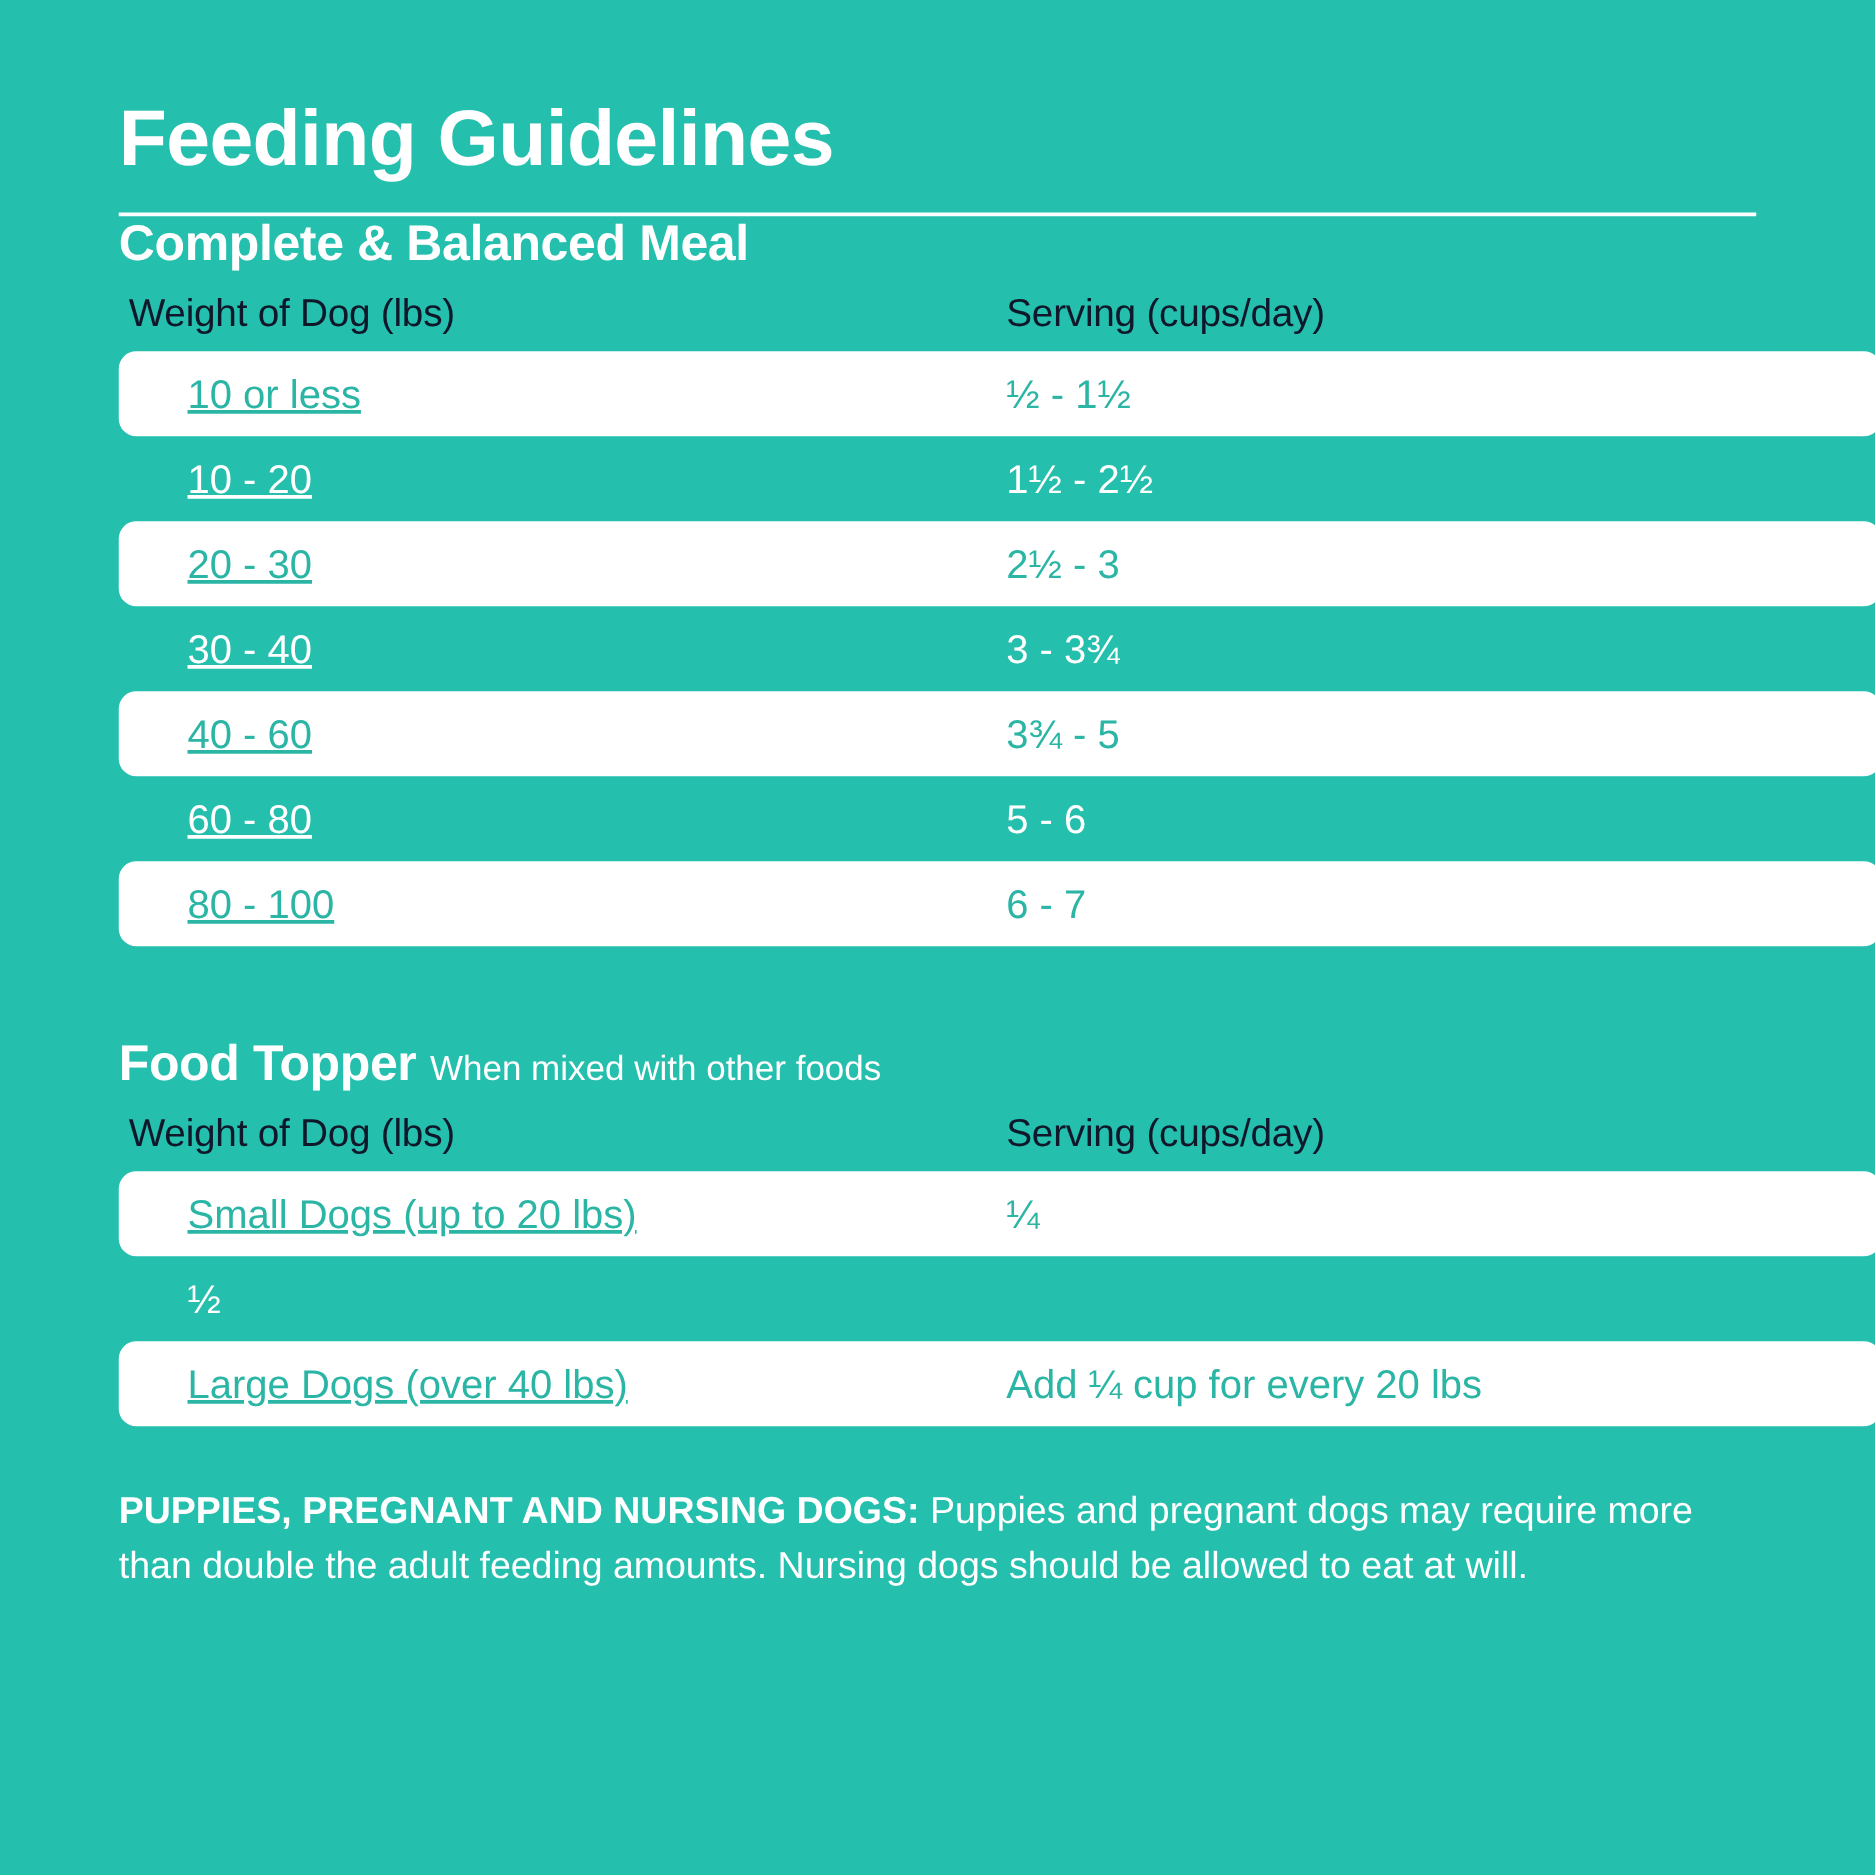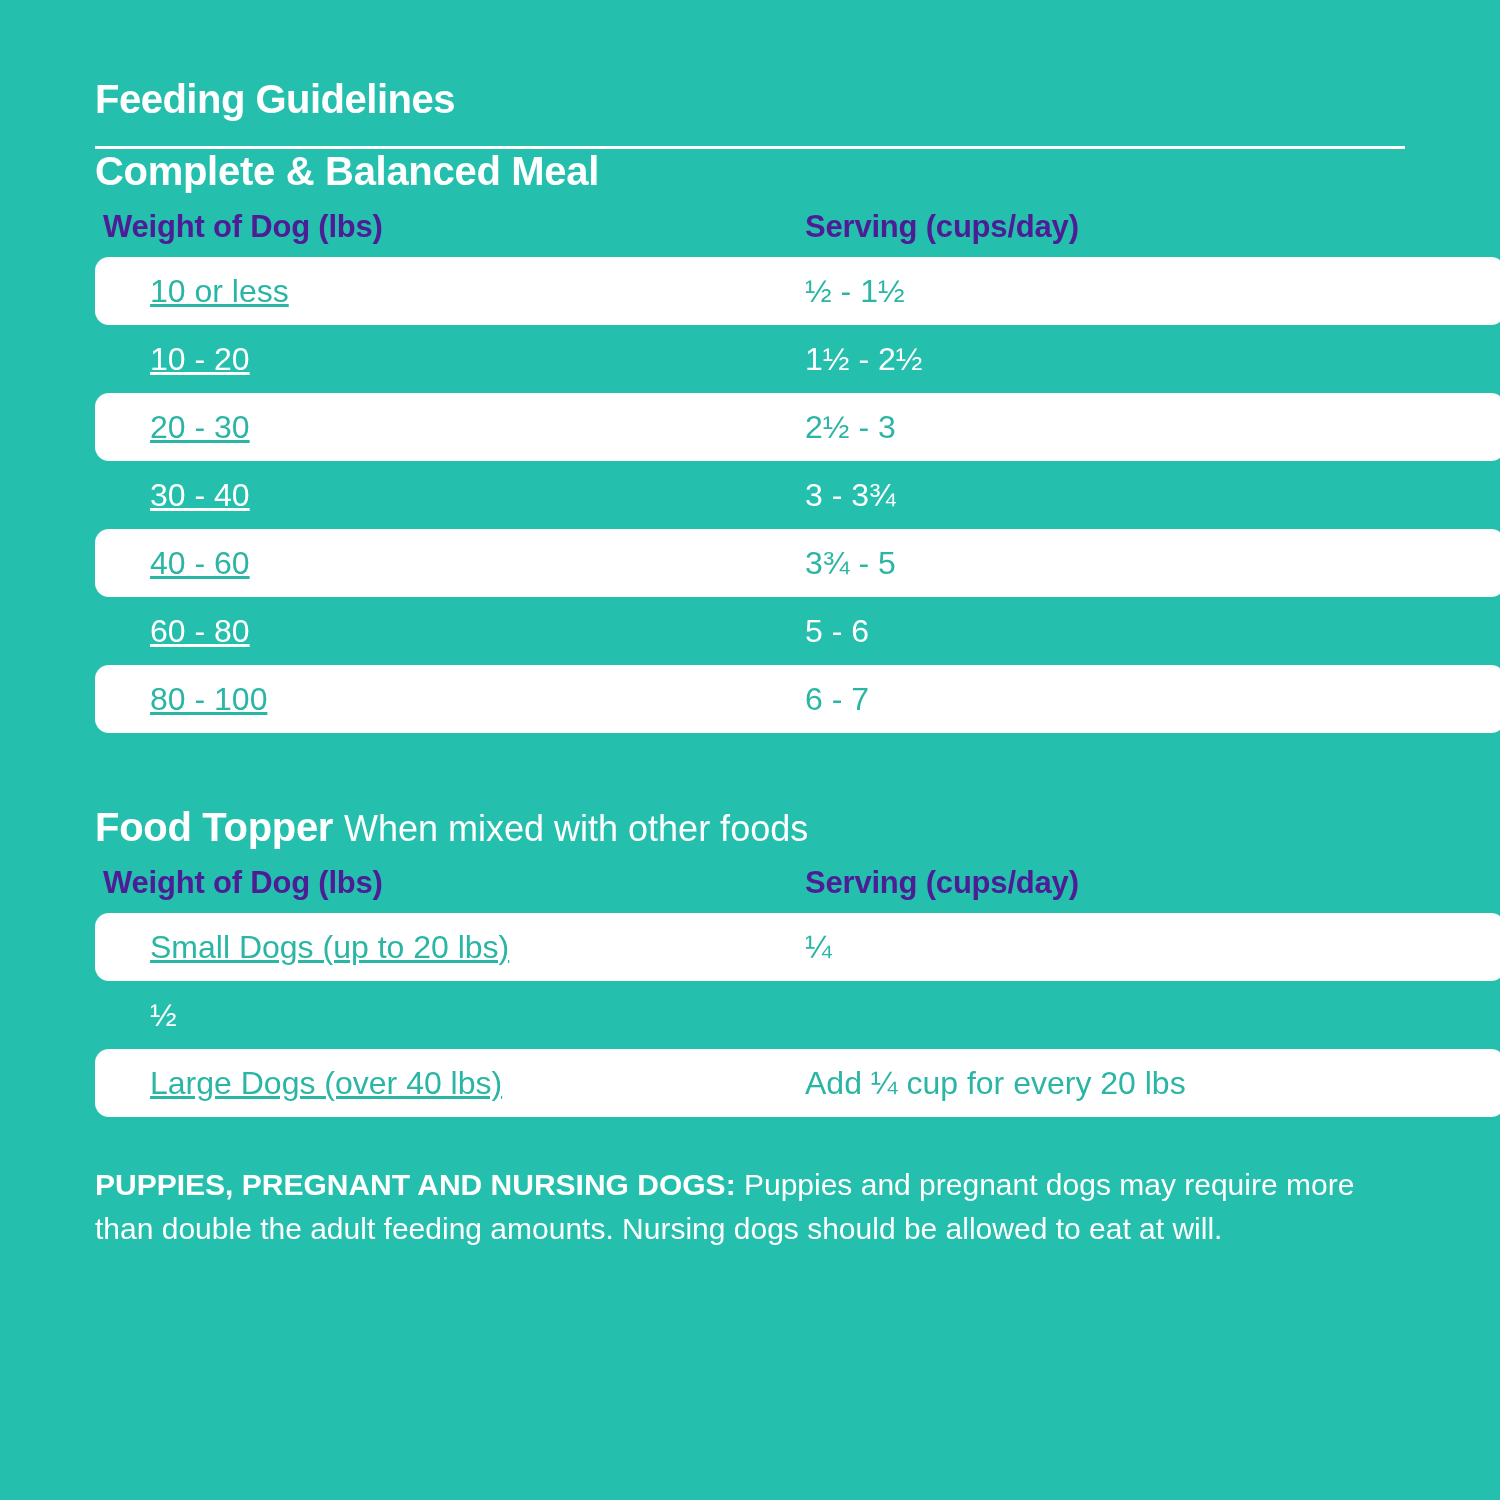--- a/index.html
+++ b/index.html
@@ -15,21 +15,21 @@
   }
   .page {
     position: relative;
     width: 1500px;
     height: 1500px;
     box-sizing: border-box;
     padding: 78px 95px 0 95px;
   }
   .title {
     color: #ffffff;
-    font-size: 40px;
+    font-size: 63px;
     font-weight: bold;
     letter-spacing: -0.5px;
     line-height: 1.05;
     margin: 0;
   }
   .title-rule {
     margin-top: 26px;
     height: 3px;
     background: #ffffff;
     width: 1310px;
@@ -37,32 +37,32 @@
   .section-heading {
     color: #ffffff;
     font-size: 40px;
     font-weight: bold;
     margin: 0;
     line-height: 1.1;
     letter-spacing: -0.3px;
   }
   .section-heading .sub {
     font-weight: normal;
-    font-size: 36px;
+    font-size: 28px;
     letter-spacing: 0;
   }
   .sec1-head { }
   .sec2-head { margin-top: 72px; }
 
   .col-headers {
     display: flex;
     margin-top: 16px;
-    color: #4c1d95;
+    color: #0f172a;
     font-size: 31px;
-    font-weight: bold;
+    font-weight: normal;
     letter-spacing: -0.2px;
   }
   .col-headers .c1 { width: 710px; padding-left: 8px; box-sizing: border-box; }
   .col-headers .c2 { flex: 1; }
 
   .table {
     margin-top: 12px;
     width: 1410px;
   }
   .row {

